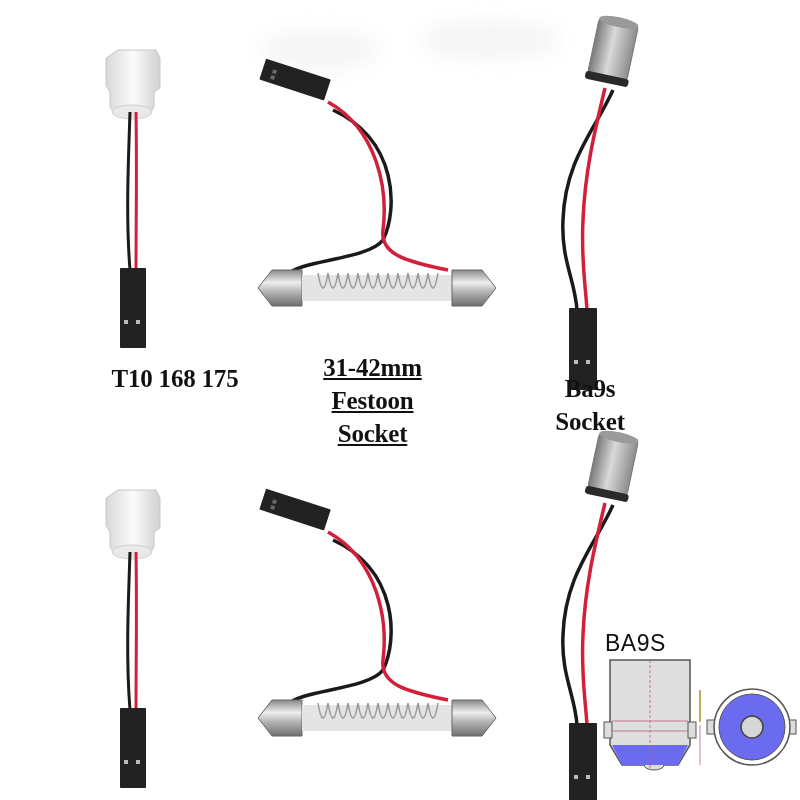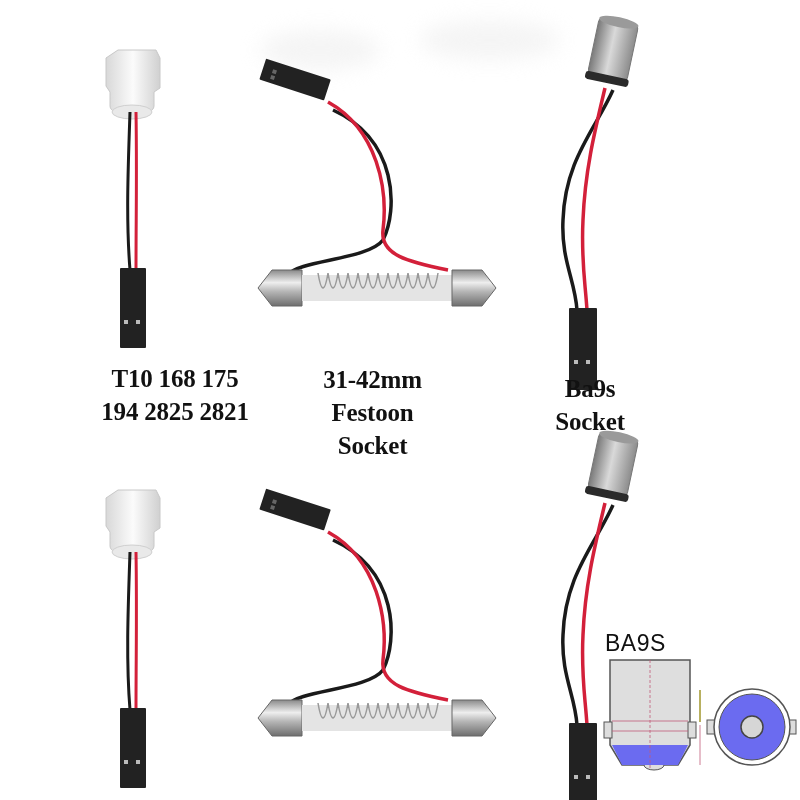--- a/index.html
+++ b/index.html
@@ -123,24 +123,23 @@
       <rect x="707" y="720" width="8" height="14" fill="#ddd" stroke="#555"></rect>
       <rect x="788" y="720" width="8" height="14" fill="#ddd" stroke="#555"></rect>
       <circle cx="752" cy="727" r="38" fill="#ffffff" stroke="#555" stroke-width="1.5"></circle>
       <circle cx="752" cy="727" r="33" fill="#6b6bf0" stroke="#555"></circle>
       <circle cx="752" cy="727" r="11" fill="#d6d6d6" stroke="#444" stroke-width="1.5"></circle>
     </g>
   </svg>
 
   <div class="label" style="left:55px;top:362px;width:240px;">
     <div>T10 168 175</div>
-    <div>194 2825 2821</div>
   </div>
 
-  <div class="label" style="left:300px;top:363px;width:145px;">
+  <div class="label" style="left:300px;top:351px;width:145px;text-decoration:underline;">
     <div>31-42mm</div>
     <div>Festoon</div>
     <div>Socket</div>
   </div>
 
   <div class="label" style="left:530px;top:372px;width:120px;">
     <div>Ba9s</div>
     <div>Socket</div>
   </div>
 

